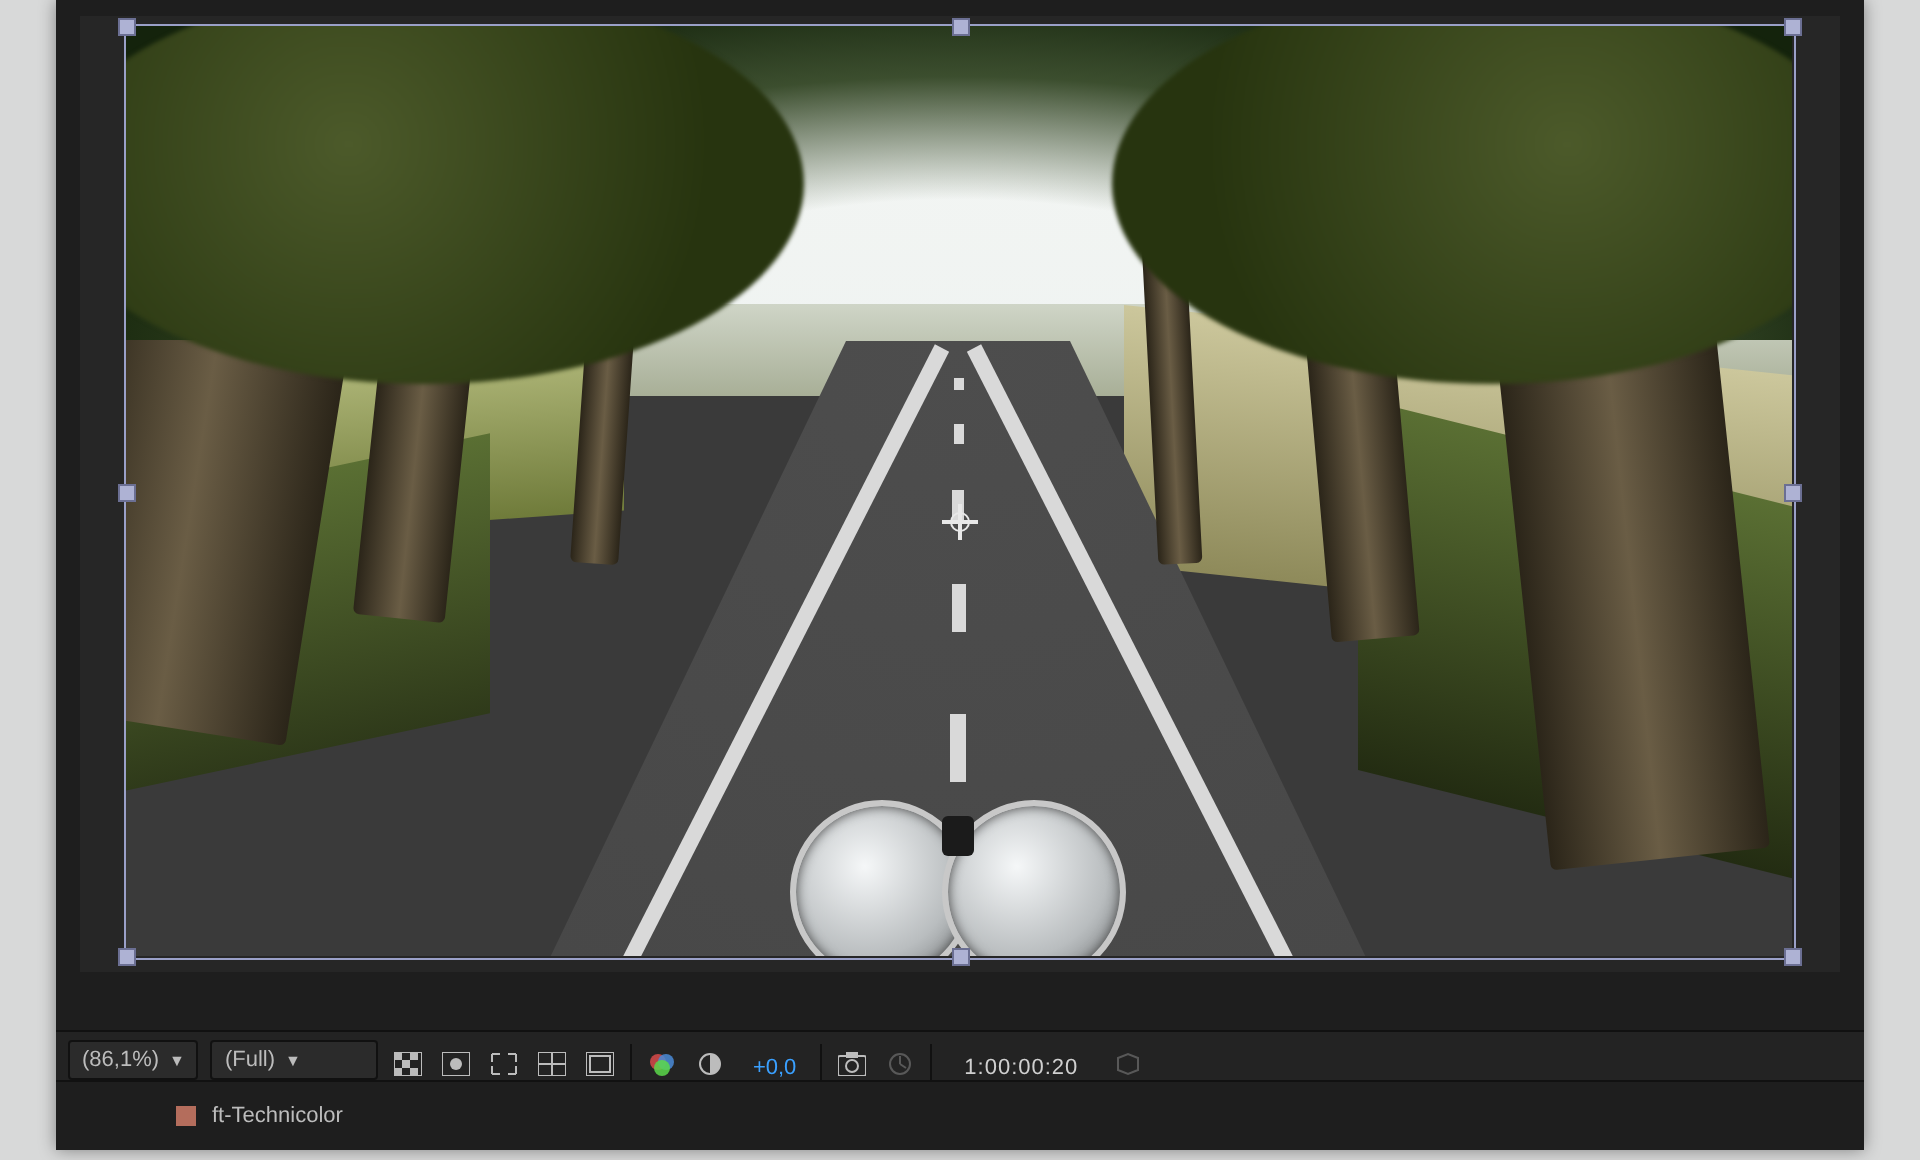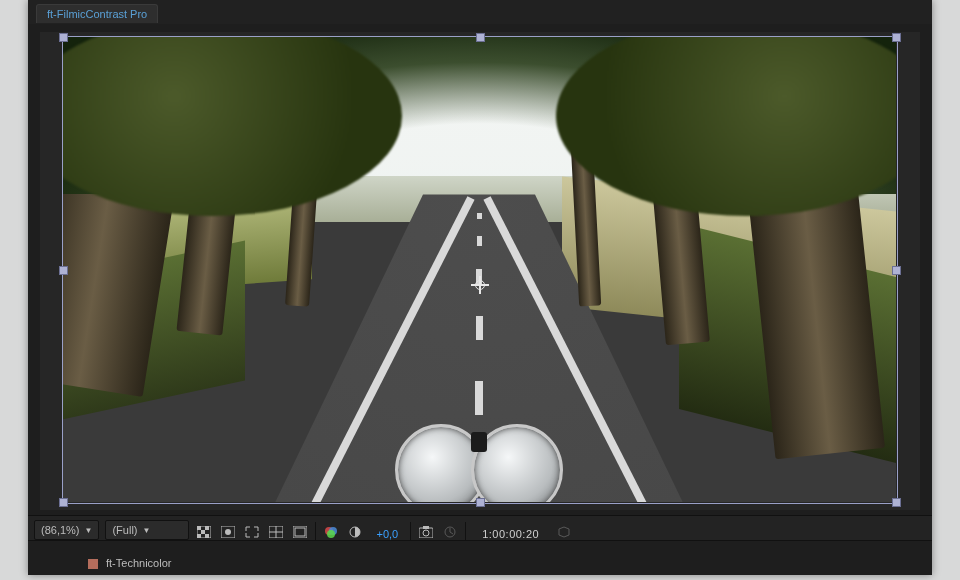--- a/index.html
+++ b/index.html
@@ -50,30 +50,27 @@
   .controls{position:absolute;left:0;bottom:34px;height:26px;width:100%;background:#232323;border-top:1px solid #111;border-bottom:1px solid #111;display:flex;align-items:flex-end;gap:6px;padding:0 6px;color:#bcbcbc;font-size:11px;box-sizing:border-box}
   .drop{display:flex;align-items:center;gap:5px;background:#2b2b2b;border:1px solid #111;height:18px;padding:0 6px;border-radius:2px;cursor:pointer}
   .drop .chev{font-size:8px;color:#bcbcbc}
   .iconbtn{width:18px;height:16px;display:flex;align-items:center;justify-content:center;color:#bcbcbc;cursor:pointer}
   .iconbtn svg{display:block}
   .sep{width:1px;height:18px;background:#111}
   .exposure{color:#3aa0ff;padding:0 6px;cursor:pointer}
   .timecode{color:#d0d0d0;padding:0 10px;letter-spacing:.5px;cursor:pointer}
   .dim{opacity:.35}
   
-  .footer{position:absolute;left:0;bottom:6px;height:22px;width:100%;display:flex;align-items:flex-end;padding-left:60px;color:#bcbcbc;font-size:11px;box-sizing:border-box}
+  .footer{position:absolute;left:0;bottom:6px;height:22px;width:100%;display:flex;align-items:center;padding-left:60px;color:#bcbcbc;font-size:11px;box-sizing:border-box}
   .swatch{width:10px;height:10px;background:#b46d5c;margin-right:8px}
 </style>
 </head>
 <body>
 
 <div class="app">
-  <div class="tabbar">
-    <div class="tab"><span>ft-FilmicContrast Pro</span></div>
-  </div>
 
   <div class="canvas-wrap">
     <div class="video">
       <div class="sky"></div>
       <div class="hills"></div>
       <div class="fieldL"></div>
         <div class="fieldR"></div>
       <div class="road"></div>
       <div class="edgeL"></div>
         <div class="edgeR"></div>

